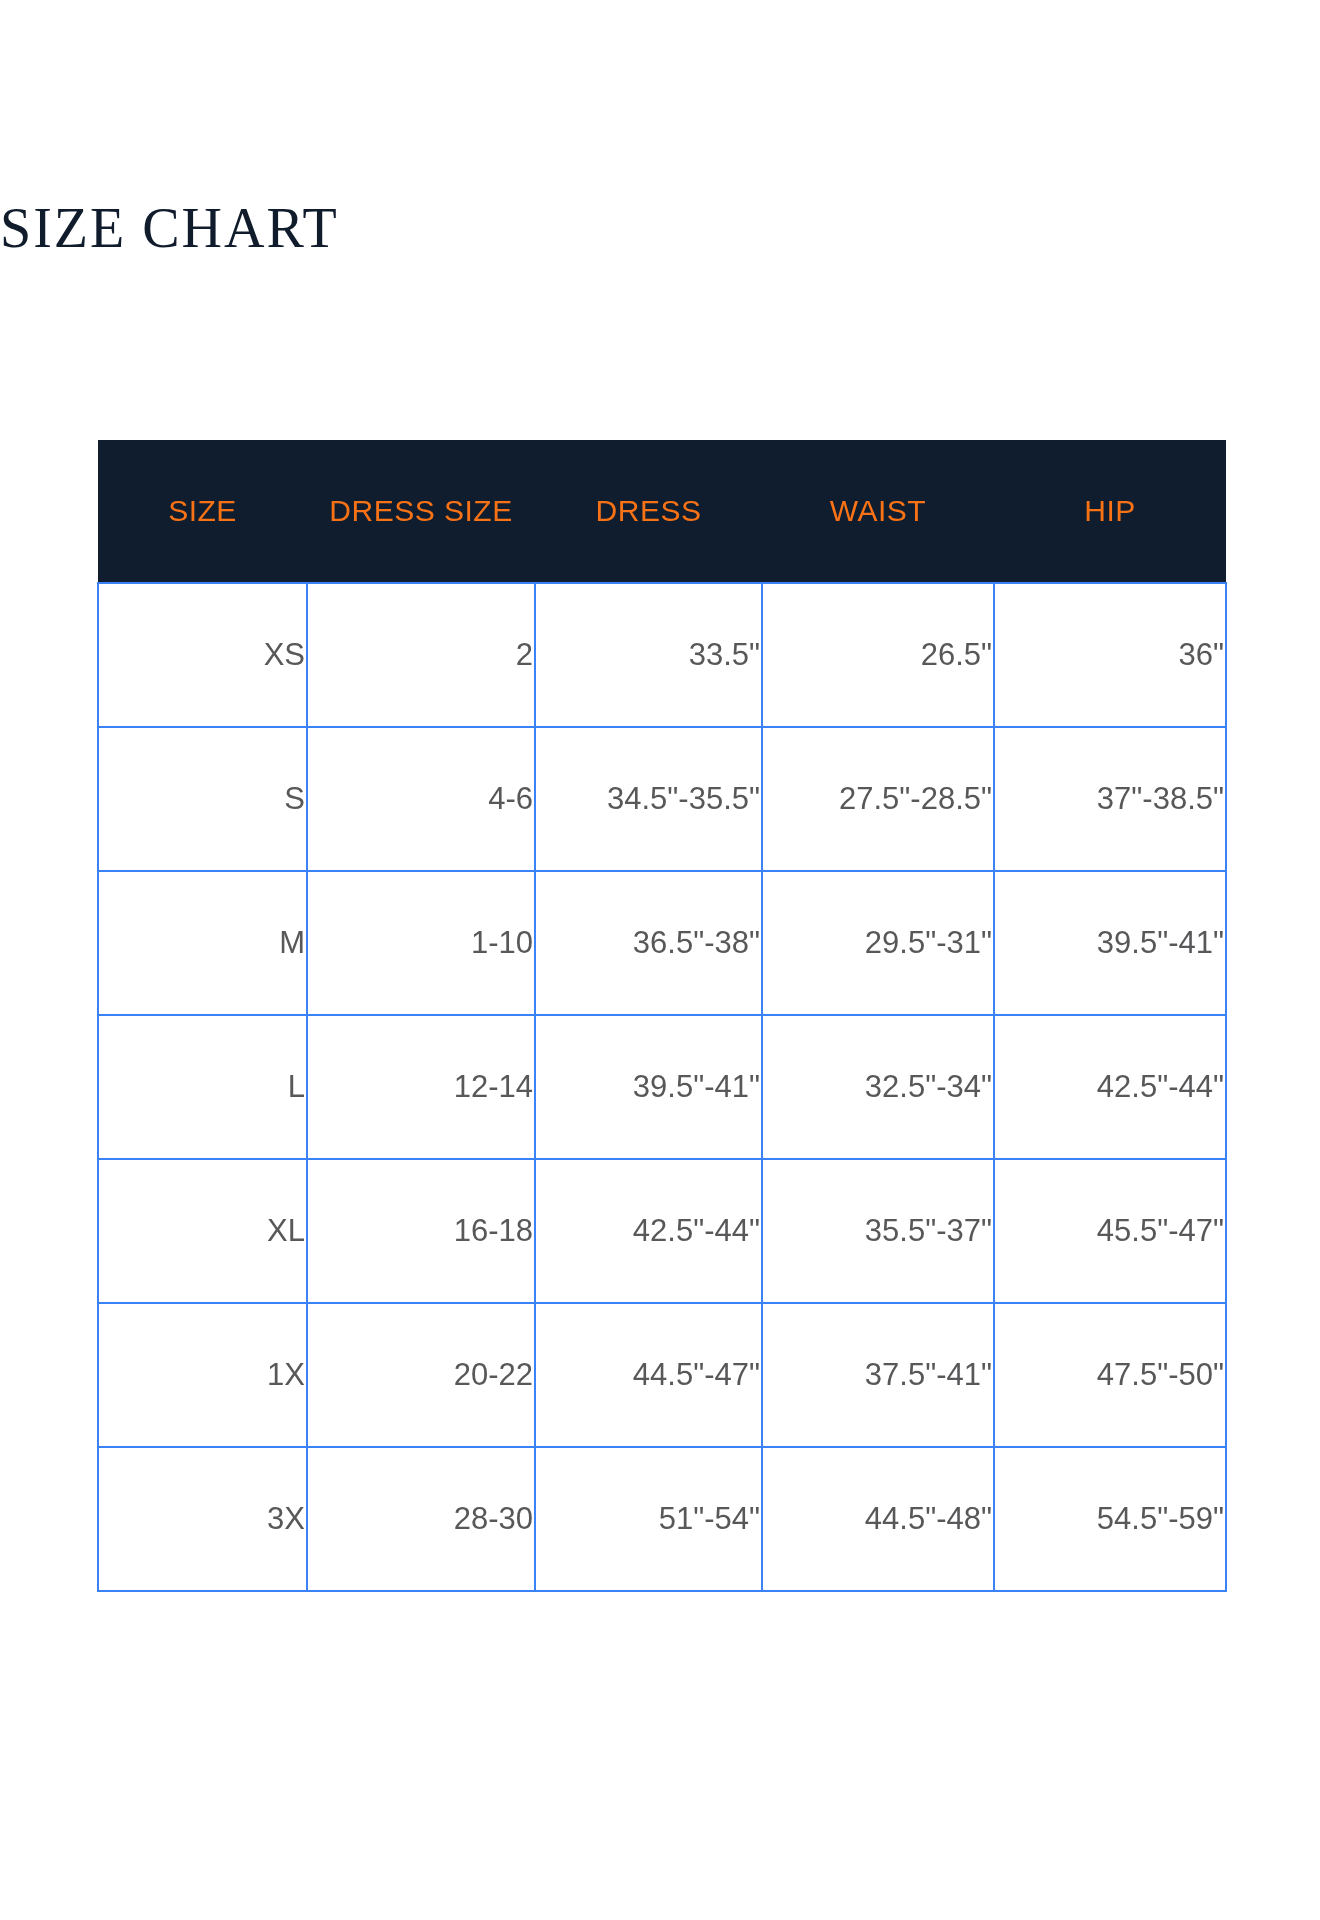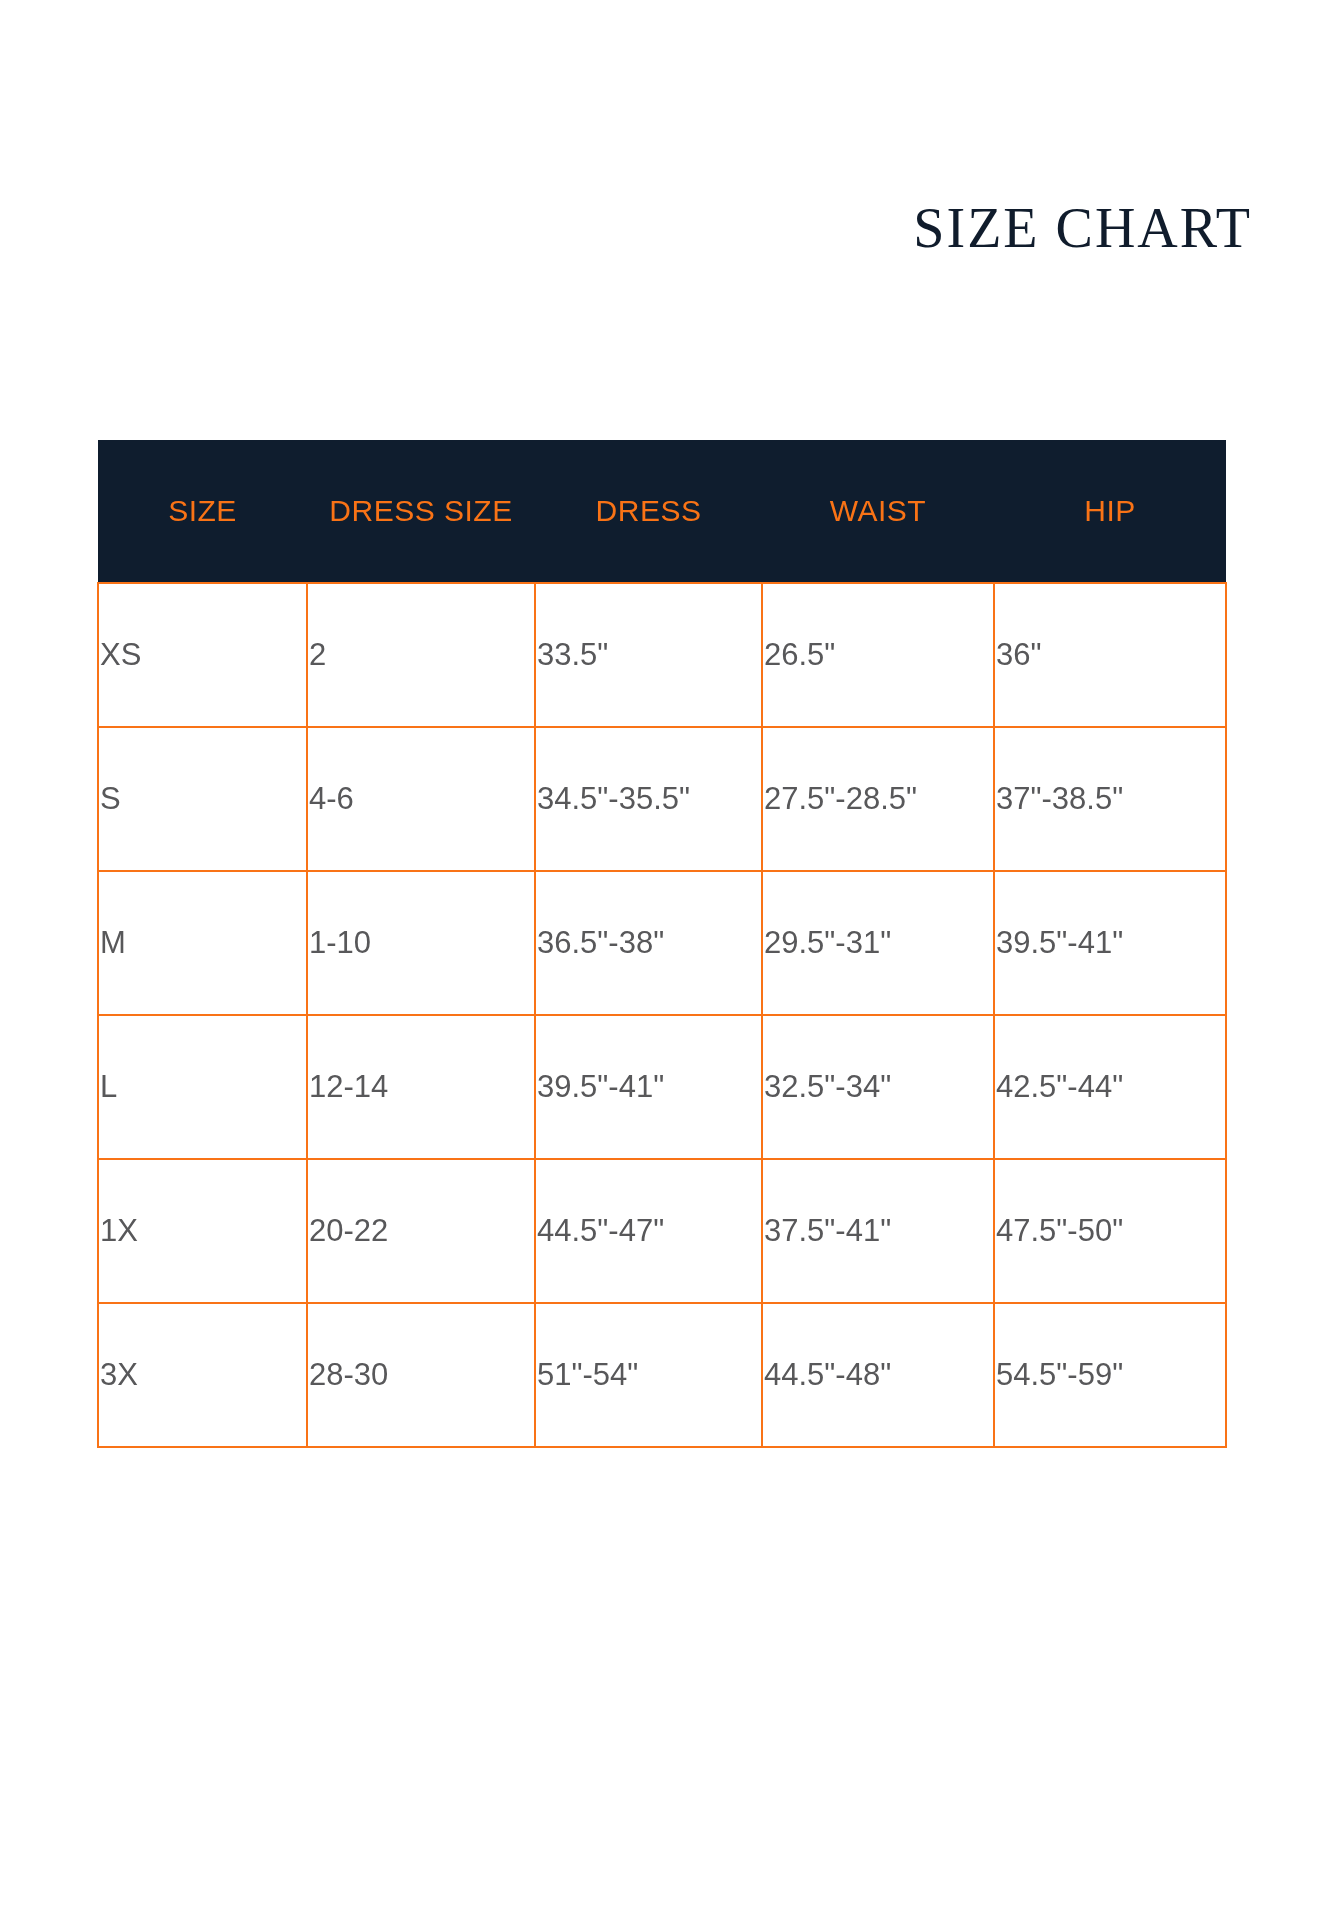--- a/index.html
+++ b/index.html
@@ -18,21 +18,21 @@
     position: relative;
     width: 1320px;
     height: 1920px;
     box-sizing: border-box;
   }
   .title {
     position: absolute;
     top: 196px;
     left: 0;
     width: 1252px;
-    text-align: right;
+    text-align: left;
     font-family: "Liberation Serif", serif;
     font-size: 56px;
     letter-spacing: 2px;
     color: #101c2c;
     font-weight: 400;
   }
   .table-wrap {
     position: absolute;
     top: 440px;
     left: 97px;
@@ -49,23 +49,23 @@
     font-size: 30px;
     font-weight: 400;
     letter-spacing: 0.5px;
     height: 140px;
     vertical-align: middle;
     text-align: center;
     border: none;
     font-family: "Liberation Sans", sans-serif;
   }
   table.size-chart tbody td {
-    border: 2px solid #f97316;
+    border: 2px solid #3b82f6;
     height: 140px;
-    text-align: left;
+    text-align: right;
     vertical-align: middle;
     font-size: 31px;
     color: #58585a;
     font-weight: 400;
     background: #ffffff;
     font-family: "Liberation Sans", sans-serif;
   }
   table.size-chart colgroup col.c-size { width: 209px; }
   table.size-chart colgroup col.c-dress { width: 228px; }
   table.size-chart colgroup col.c-chest { width: 227px; }
@@ -120,20 +120,27 @@
           <td>39.5"-41"</td>
         </tr>
         <tr>
           <td>L</td>
           <td>12-14</td>
           <td>39.5"-41"</td>
           <td>32.5"-34"</td>
           <td>42.5"-44"</td>
         </tr>
         <tr>
+          <td>XL</td>
+          <td>16-18</td>
+          <td>42.5"-44"</td>
+          <td>35.5"-37"</td>
+          <td>45.5"-47"</td>
+        </tr>
+        <tr>
           <td>1X</td>
           <td>20-22</td>
           <td>44.5"-47"</td>
           <td>37.5"-41"</td>
           <td>47.5"-50"</td>
         </tr>
         <tr>
           <td>3X</td>
           <td>28-30</td>
           <td>51"-54"</td>

